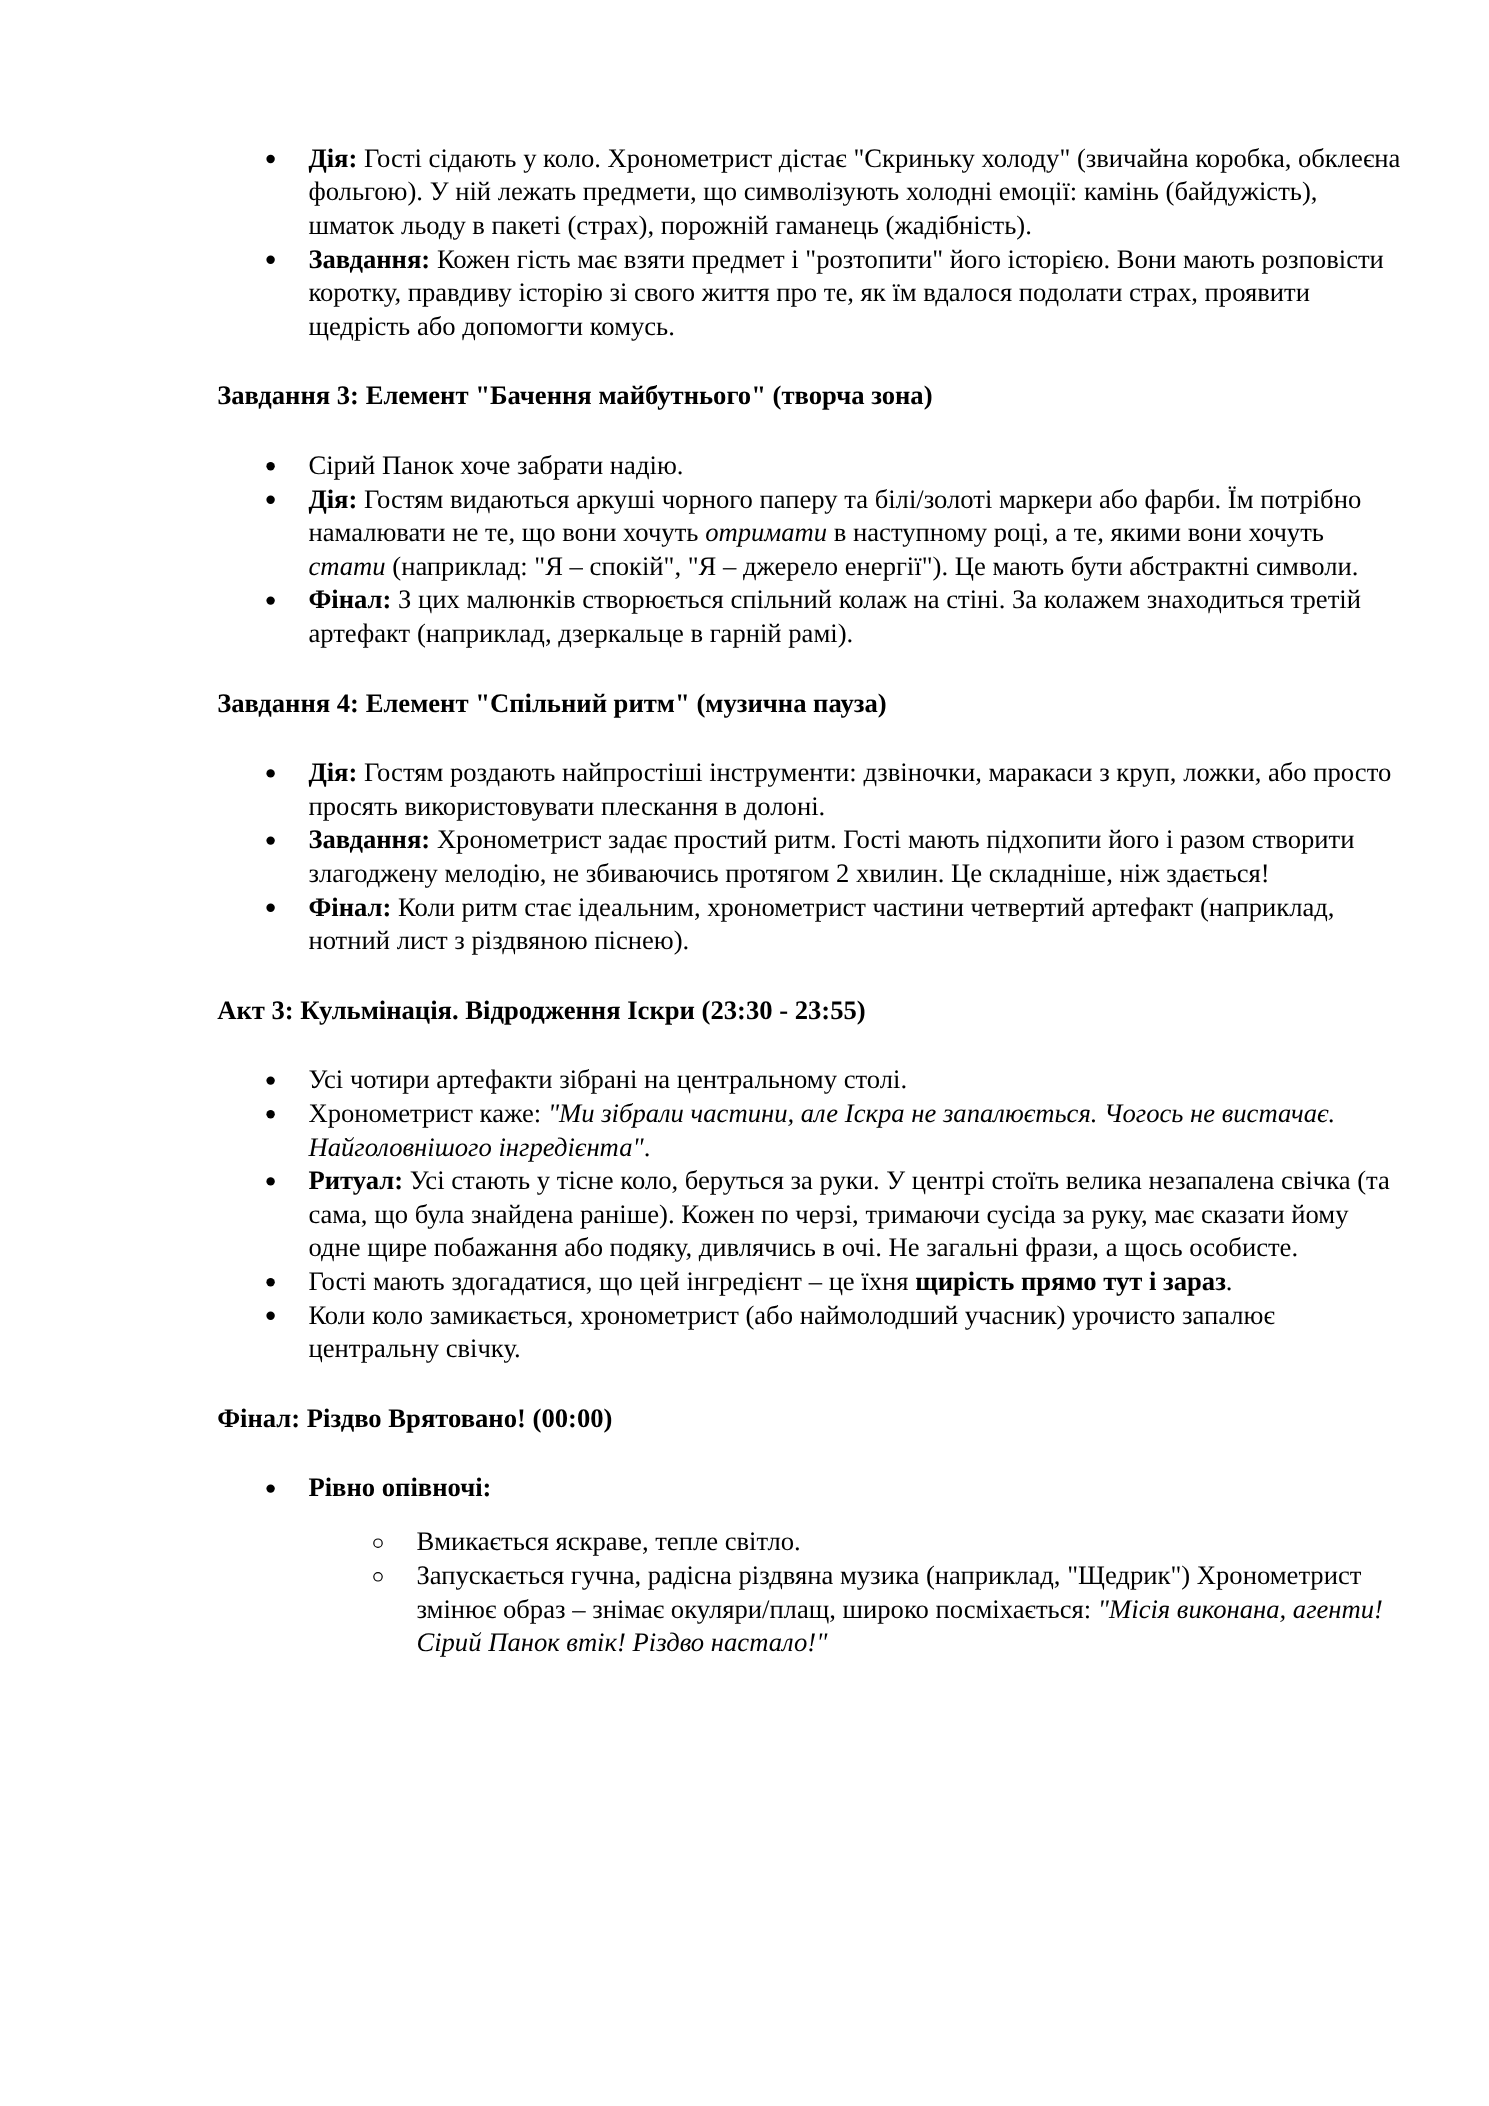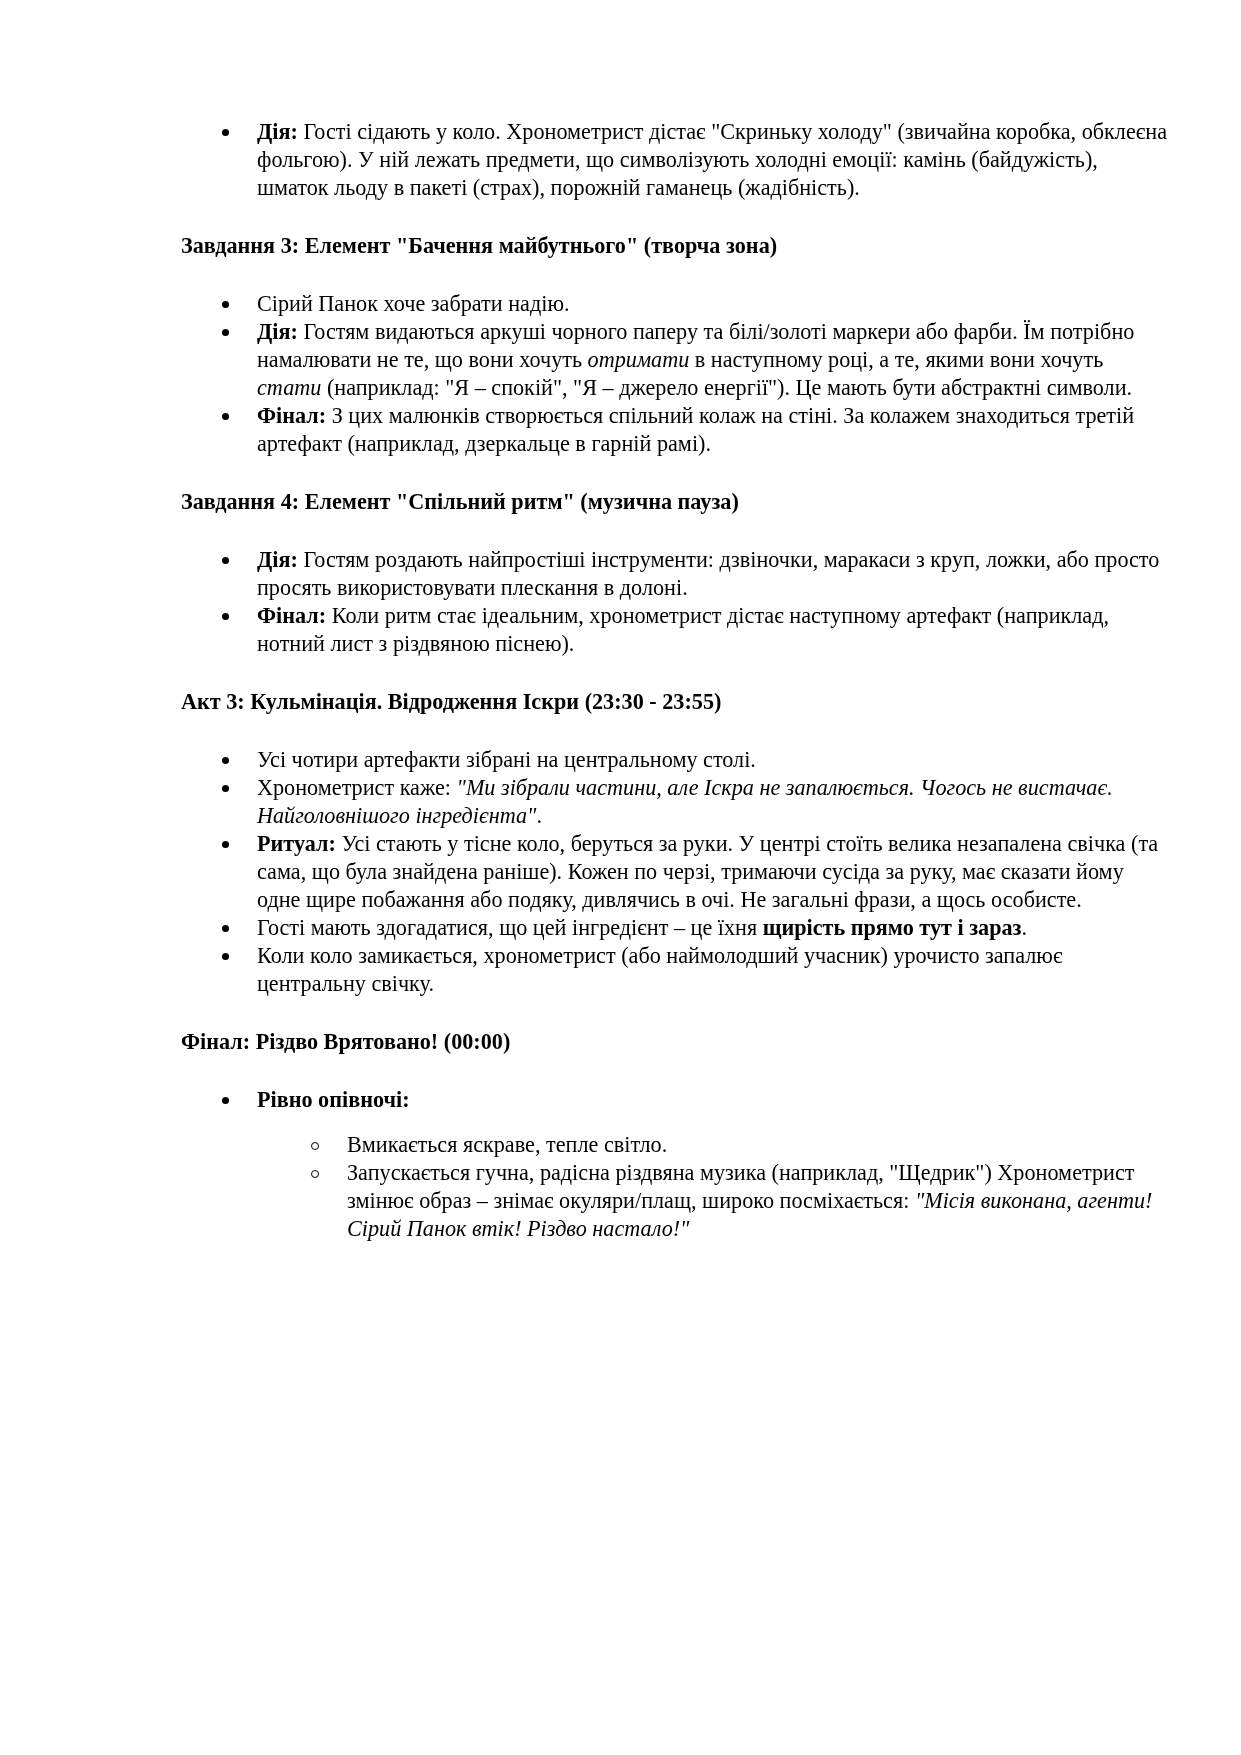--- a/index.html
+++ b/index.html
@@ -79,20 +79,23 @@
 </head>
 <body>
 
 <div class="page">
   <div class="content">
 
     <ul class="bullets">
       <li>
         <b>Дія:</b><span> Гості сідають у коло. Хронометрист дістає "Скриньку холоду" (звичайна коробка, обклеєна фольгою). У ній лежать предмети, що символізують холодні емоції: камінь (байдужість), шматок льоду в пакеті (страх), порожній гаманець (жадібність).</span>
       </li>
+      <li>
+        <b>Завдання:</b><span> Кожен гість має взяти предмет і "розтопити" його історією. Вони мають розповісти коротку, правдиву історію зі свого життя про те, як їм вдалося подолати страх, проявити щедрість або допомогти комусь.</span>
+      </li>
     </ul>
     <div class="gap-after-list"></div>
 
     <h3 class="section">Завдання 3: Елемент "Бачення майбутнього" (творча зона)</h3>
     <div class="gap-after-heading"></div>
     <ul class="bullets">
       <li>
         <span>Сірий Панок хоче забрати надію.</span>
       </li>
       <li>
@@ -104,21 +107,24 @@
     </ul>
     <div class="gap-after-list"></div>
 
     <h3 class="section">Завдання 4: Елемент "Спільний ритм" (музична пауза)</h3>
     <div class="gap-after-heading"></div>
     <ul class="bullets">
       <li>
         <b>Дія:</b><span> Гостям роздають найпростіші інструменти: дзвіночки, маракаси з круп, ложки, або просто просять використовувати плескання в долоні.</span>
       </li>
       <li>
-        <b>Фінал:</b><span> Коли ритм стає ідеальним, хронометрист дістає наступному артефакт (наприклад, нотний лист з різдвяною піснею).</span>
+        <b>Завдання:</b><span> Хронометрист задає простий ритм. Гості мають підхопити його і разом створити злагоджену мелодію, не збиваючись протягом 2 хвилин. Це складніше, ніж здається!</span>
+      </li>
+      <li>
+        <b>Фінал:</b><span> Коли ритм стає ідеальним, хронометрист частини четвертий артефакт (наприклад, нотний лист з різдвяною піснею).</span>
       </li>
     </ul>
     <div class="gap-after-list"></div>
 
     <h3 class="section">Акт 3: Кульмінація. Відродження Іскри (23:30 - 23:55)</h3>
     <div class="gap-after-heading"></div>
     <ul class="bullets">
       <li>
         <span>Усі чотири артефакти зібрані на центральному столі.</span>
       </li>

